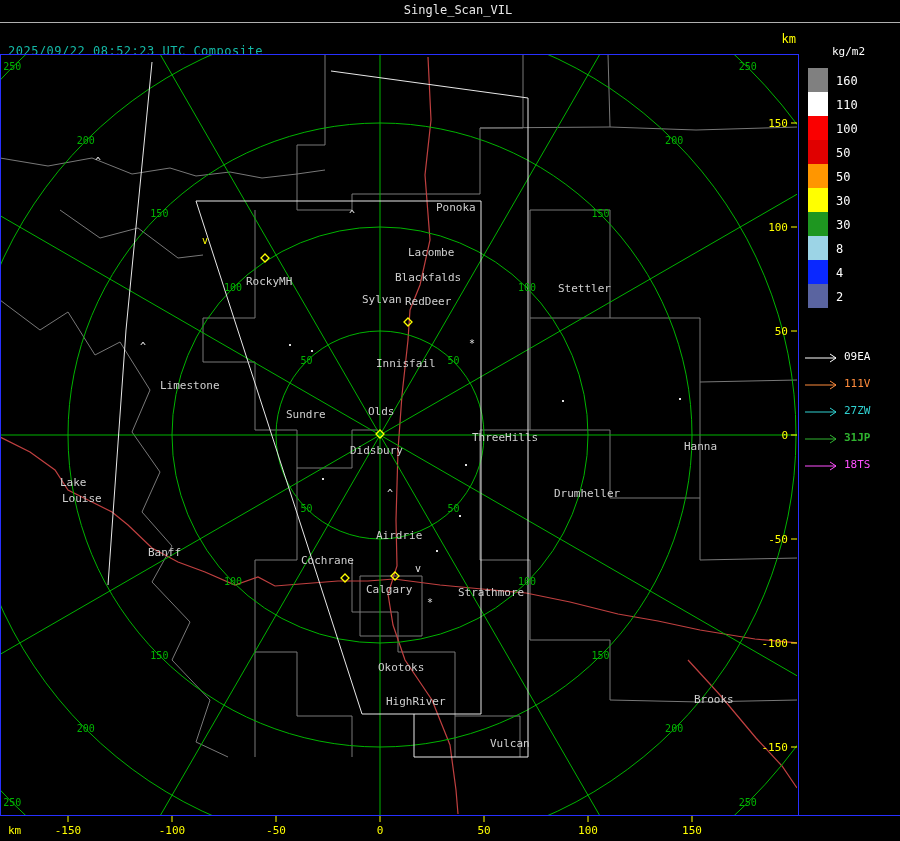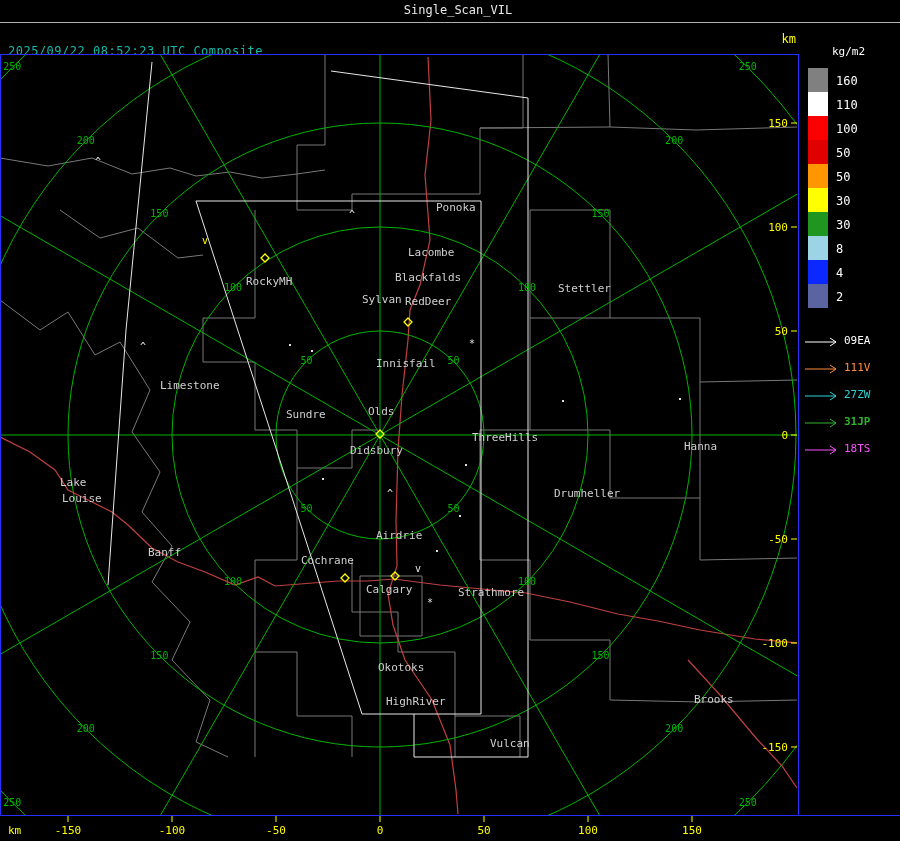--- a/index.html
+++ b/index.html
@@ -10,21 +10,21 @@
   .title-rule{position:absolute;top:22px;left:0;width:900px;height:1px;background:#b0b0b0;}
   .timestamp{position:absolute;top:44px;left:8px;color:#14b8a6;font-size:12px;letter-spacing:.5px;}
   .km-top{position:absolute;top:32px;left:760px;width:36px;text-align:right;color:#ffff00;font-size:12px;}
   #map-svg{position:absolute;top:54px;left:0;}
   #map-svg text{font-family:"DejaVu Sans Mono",monospace;}
   .legend{position:absolute;left:800px;top:23px;width:100px;color:#ffffff;}
   .legend-unit{margin:22px 0 10px 32px;font-size:11px;}
   .scale-row{position:relative;height:24px;}
   .swatch{position:absolute;left:8px;top:0;width:20px;height:24px;}
   .scale-val{position:absolute;left:36px;top:6px;font-size:12px;color:#ffffff;}
-  #legend-radars{margin-top:20px;}
+  #legend-radars{margin-top:36px;}
   .radar-row{position:relative;height:27px;}
   .radar-arrow{position:absolute;left:4px;top:8px;}
   .radar-id{position:absolute;left:44px;top:6px;font-size:11px;}
 </style>
 </head>
 <body>
 
 <div class="titlebar">
   <span>Single_Scan_VIL</span>
 </div>

